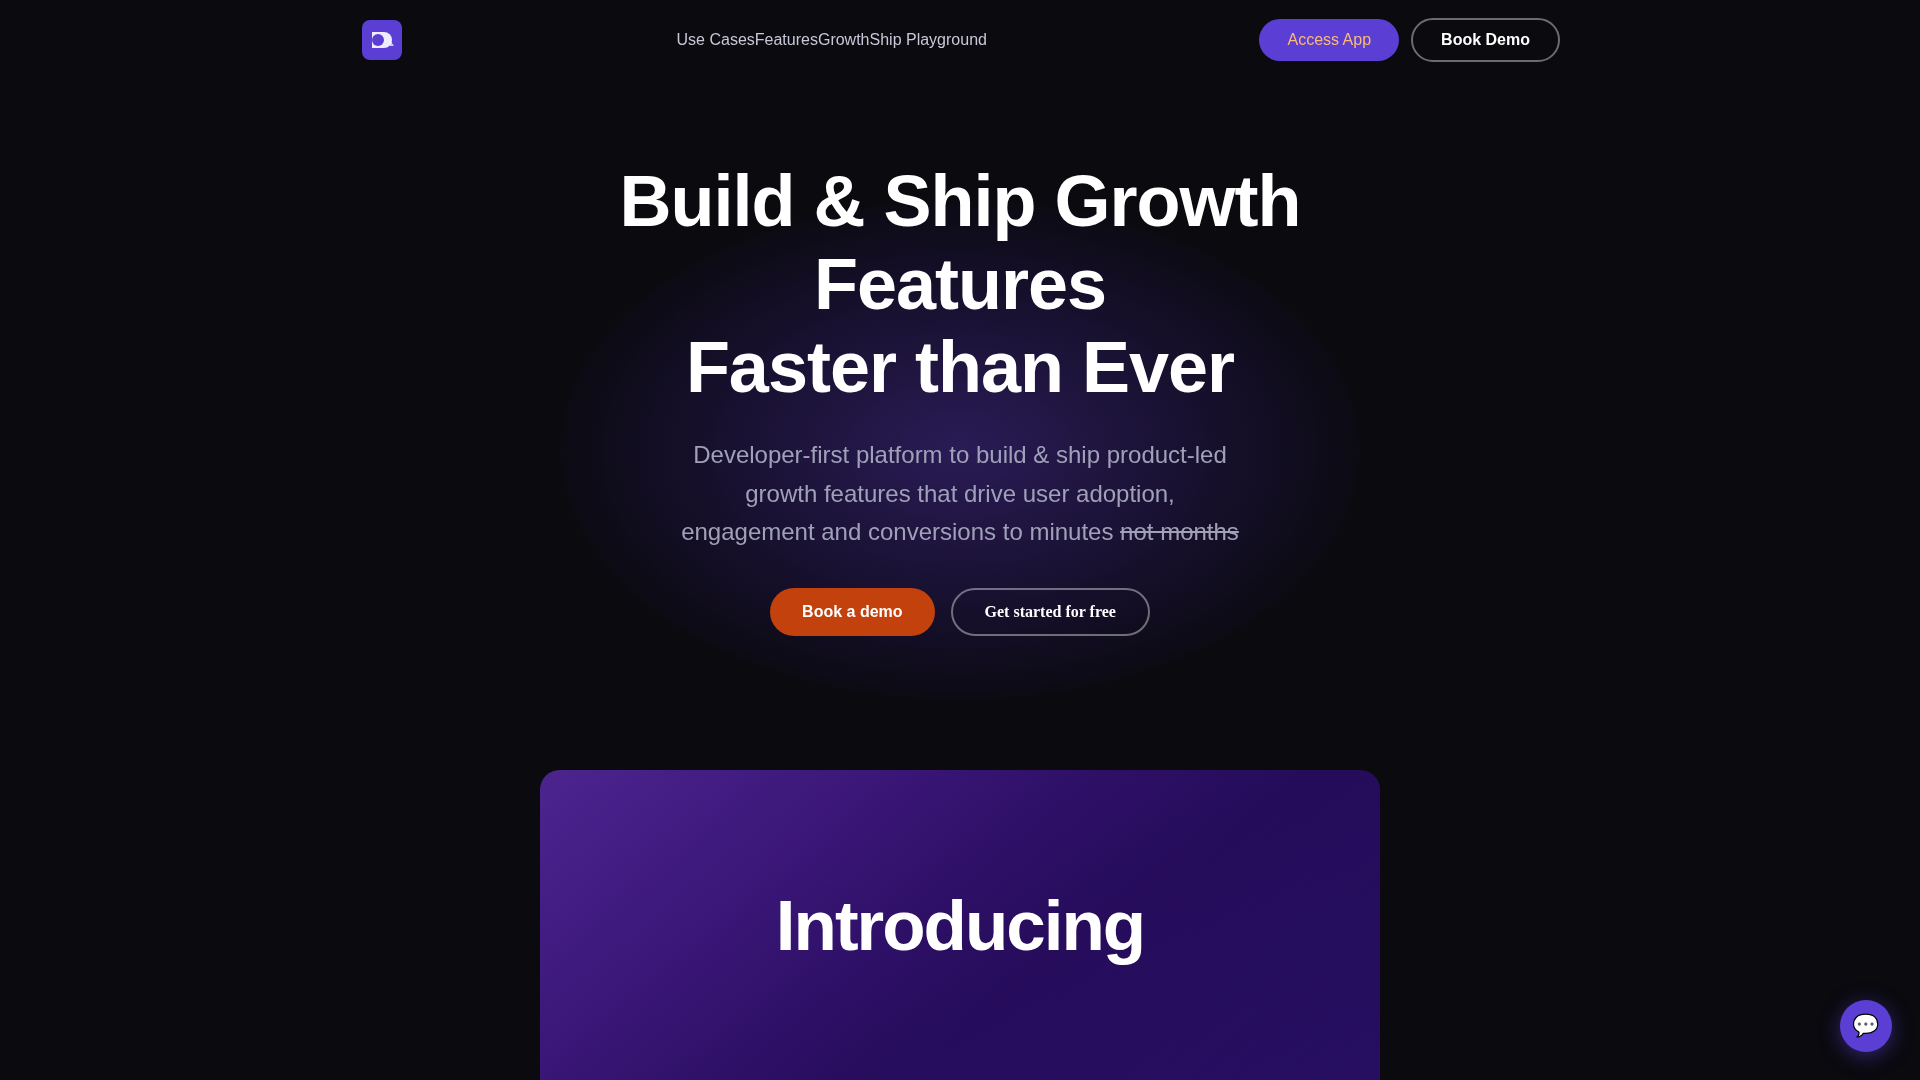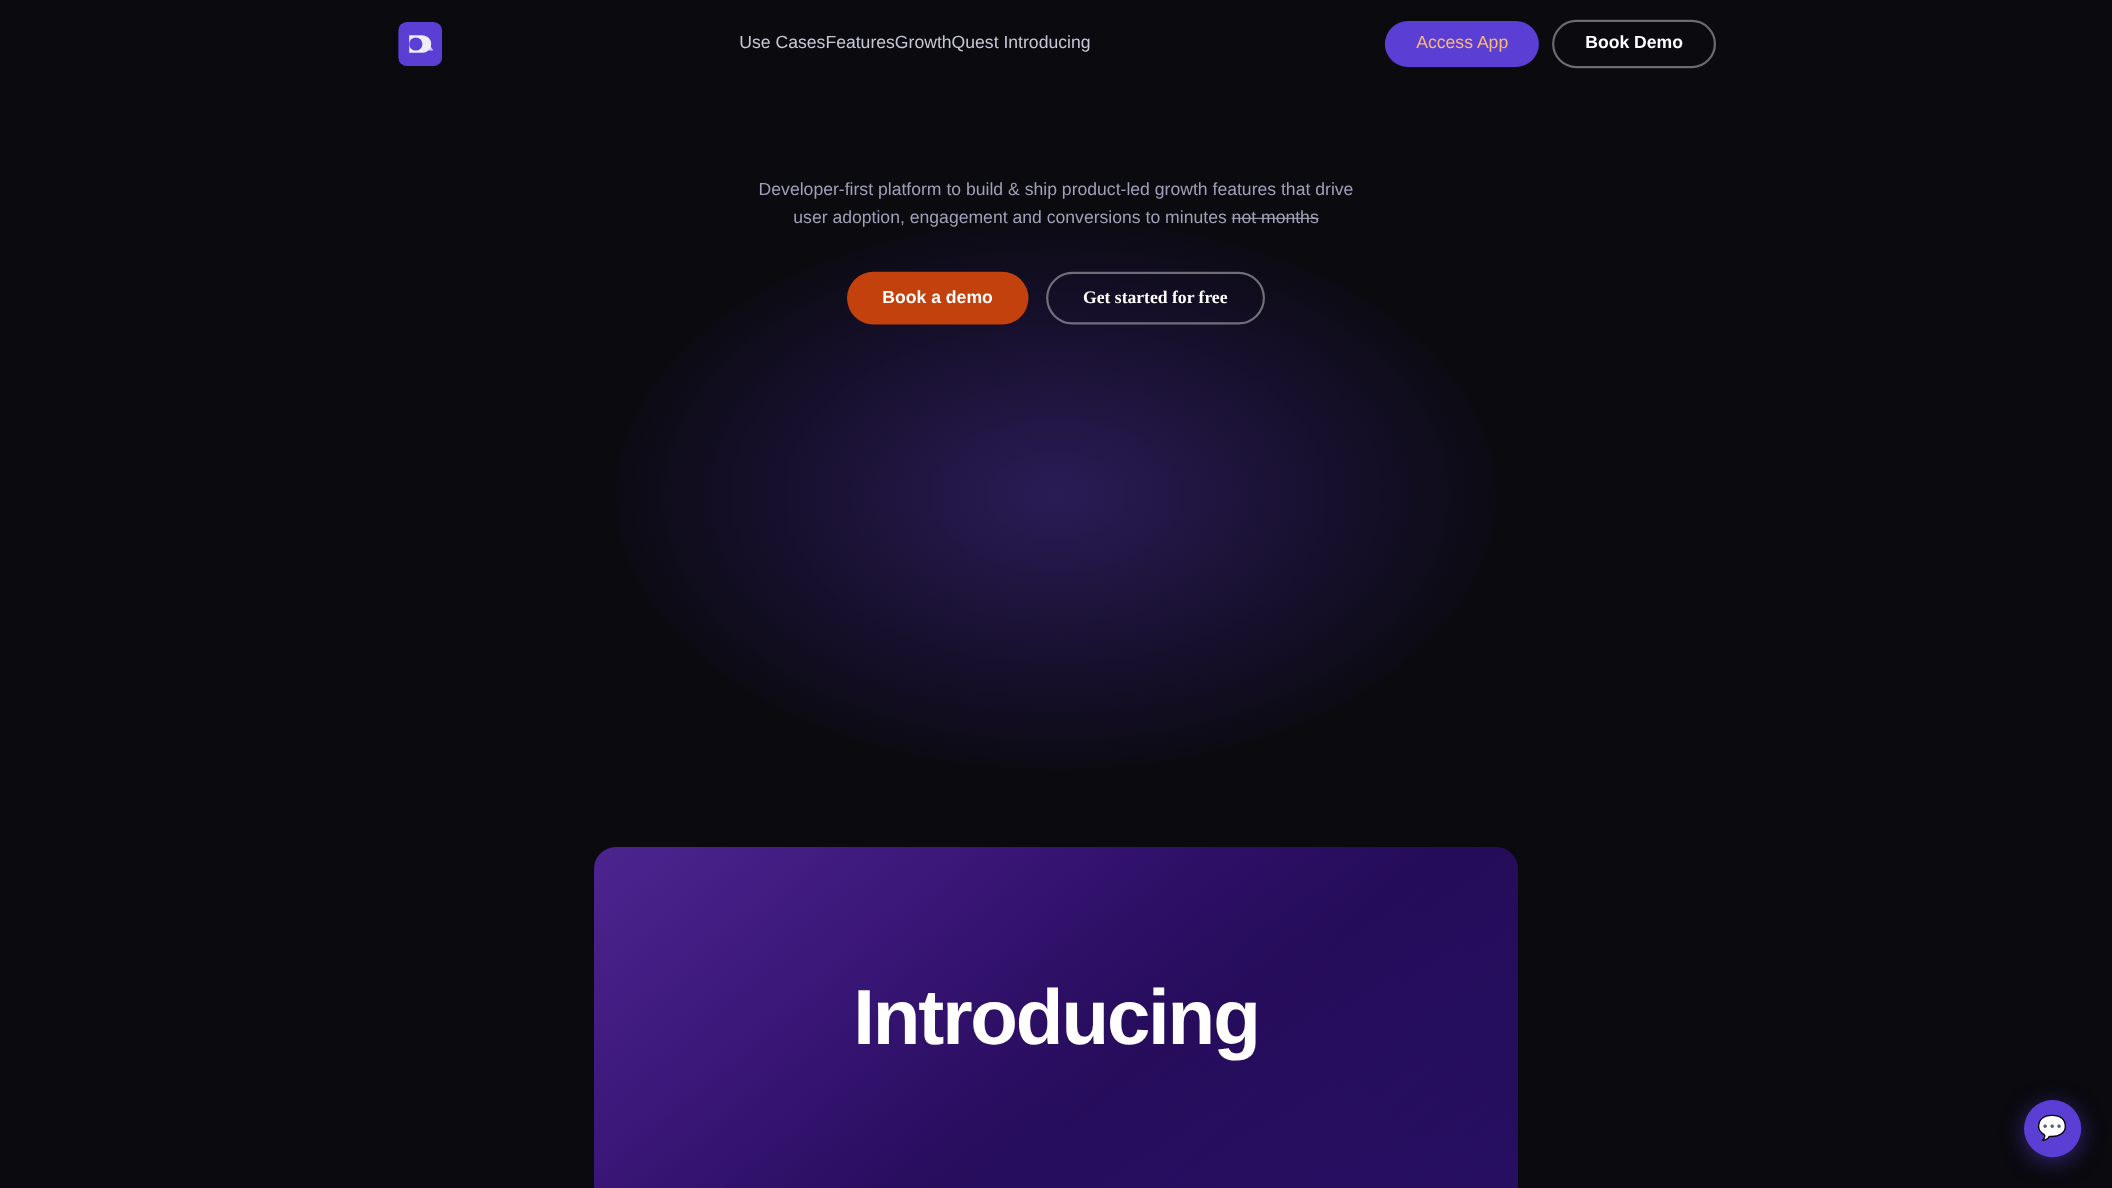--- a/index.html
+++ b/index.html
@@ -125,21 +125,22 @@
     .hero-title {
       font-size: 72px;
       font-weight: 700;
       color: #ffffff;
       line-height: 1.15;
       max-width: 800px;
       letter-spacing: -1px;
     }
 
     .hero-subtitle {
-      font-size: 16px;
+      margin-top: 28px;
+      font-size: 24px;
       color: #a0a0b8;
       line-height: 1.6;
       max-width: 560px;
     }
 
     .strikethrough {
       text-decoration: line-through;
       text-decoration-color: #a0a0b8;
     }
 
@@ -245,30 +246,34 @@
         <path d="M22 20a6 6 0 1 1-12 0 6 6 0 0 1 12 0z" fill="#5b3fd4"></path>
         <path d="M28 20l4 6h-4V20z" fill="white" opacity="0.7"></path>
       </svg>
     </div>
   </div>
 
   <div class="navbar-center">
     <a class="nav-link">Use Cases</a>
     <a class="nav-link">Features</a>
     <a class="nav-link">Growth</a>
-    <a class="nav-link">Quest Introducing</a>
+    <a class="nav-link">Ship Playground</a>
   </div>
 
   <div class="navbar-right">
     <button class="btn-access">Access App</button>
     <button class="btn-book-demo">Book Demo</button>
   </div>
 </nav>
 
 <section class="hero">
+  <h1 class="hero-title">
+    <span>Build &amp; Ship Growth Features</span><br>
+    <span>Faster than Ever</span>
+  </h1>
 
   <p class="hero-subtitle">
     <span>Developer-first platform to build &amp; ship product-led growth features that drive user adoption, engagement and conversions to minutes</span>
     <span class="strikethrough">not months</span>
   </p>
 
   <div class="hero-buttons">
     <button class="btn-book-demo-hero">Book a demo</button>
     <button class="btn-get-started">Get started for free</button>
   </div>

